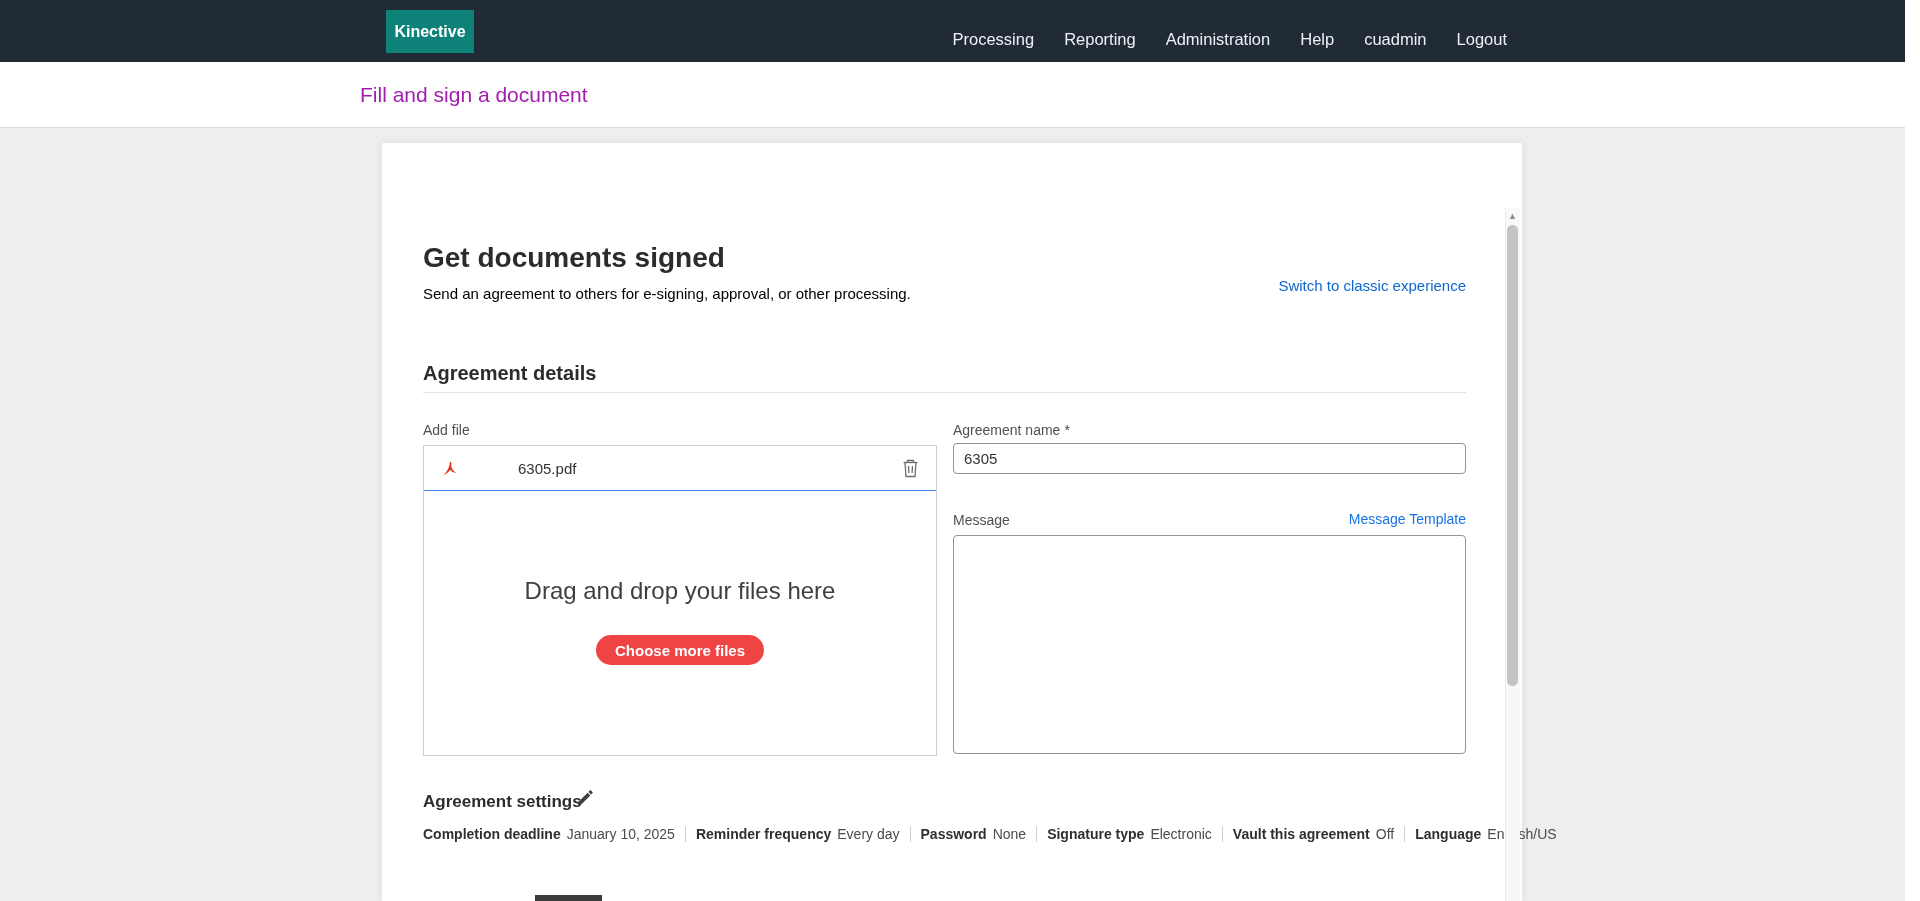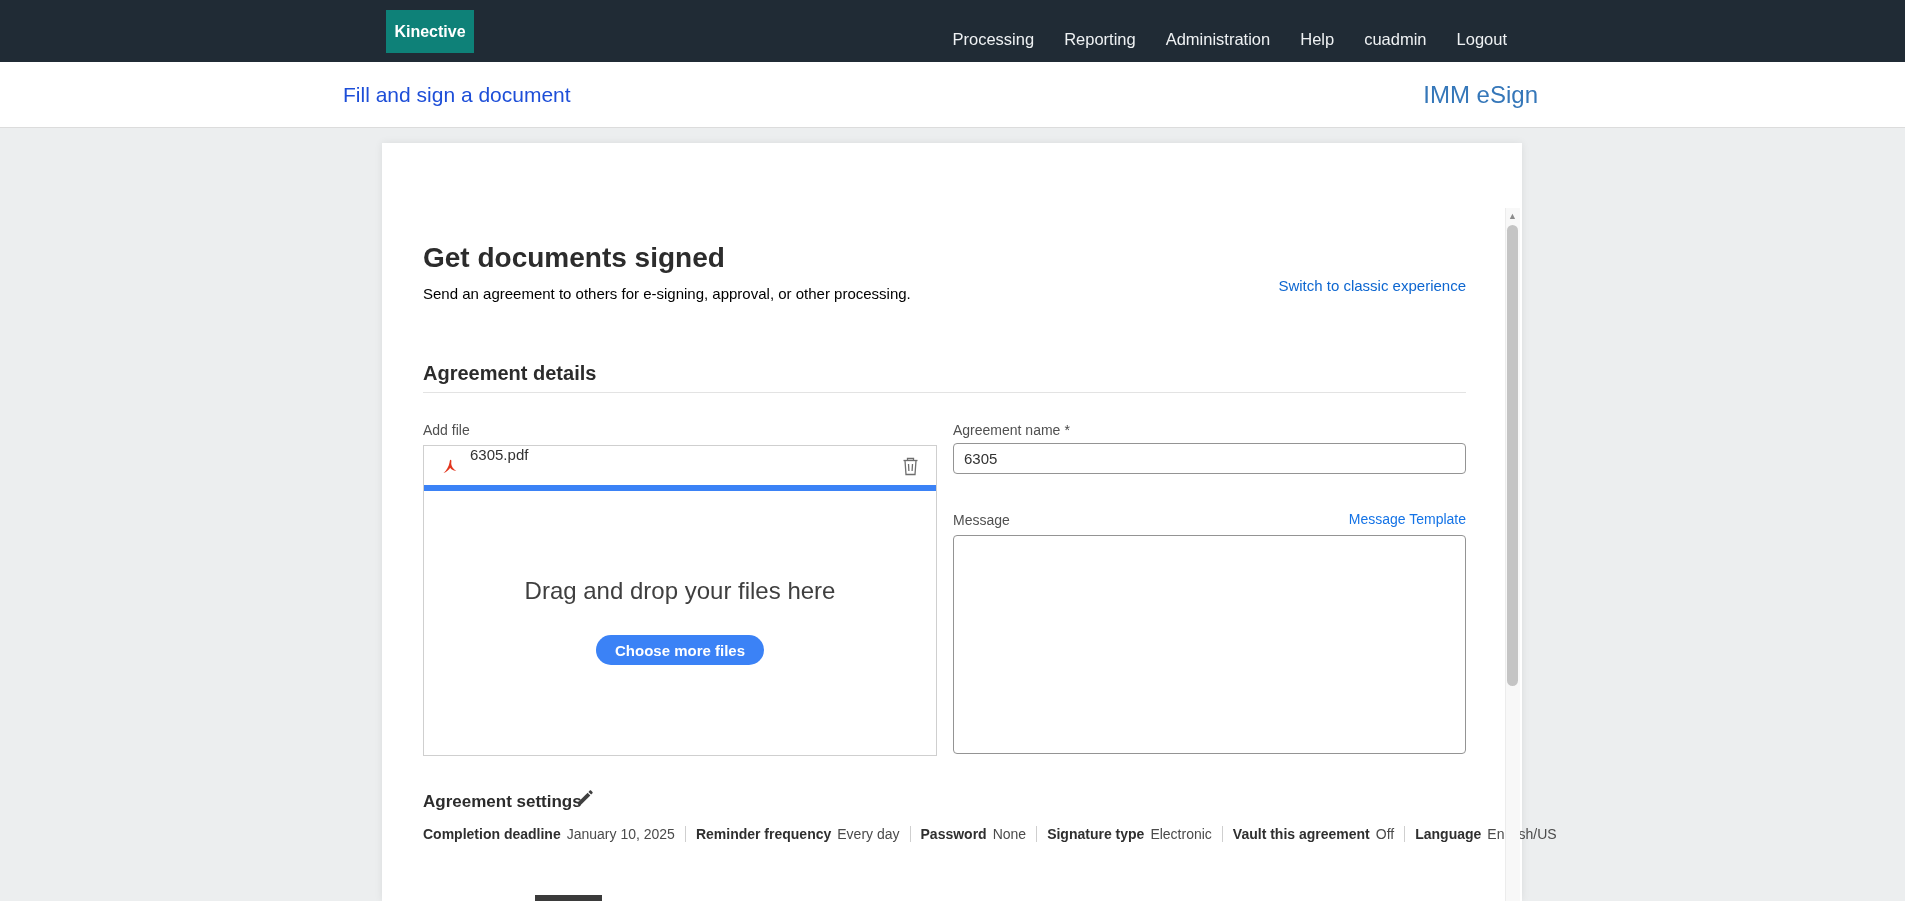--- a/index.html
+++ b/index.html
@@ -12,46 +12,46 @@
 
   
   .topbar{position:absolute;left:0;top:0;width:100%;height:62px;background:#202b35;}
   .brand{position:absolute;left:386px;top:10px;width:88px;height:43px;background:#0e8178;
     color:#fff;font-size:16px;font-weight:bold;display:flex;align-items:center;justify-content:center;cursor:pointer;}
   .nav{position:absolute;right:398px;top:0;height:78px;display:flex;align-items:center;gap:30px;}
   .nav a{color:#eef1f3;font-size:16.5px;text-decoration:none;cursor:pointer;}
 
   
   .subbar{position:absolute;left:0;top:62px;width:100%;height:65px;background:#ffffff;box-shadow:0 1px 0 #dcdcdc;}
-  .subbar-title{position:absolute;left:343px;top:0;height:66px;display:flex;align-items:center;color:#1d4ed8;font-size:21px;}
+  .subbar-title{position:absolute;left:360px;top:0;height:66px;display:flex;align-items:center;color:#a21caf;font-size:21px;}
   .product{position:absolute;right:367px;top:0;height:65px;display:flex;align-items:center;color:#3577b9;font-size:24px;}
 
   
   .panel{position:absolute;left:382px;top:143px;width:1140px;height:758px;background:#ffffff;box-shadow:0 0 8px rgba(0,0,0,.08);}
 
   .h1{position:absolute;left:41px;top:99px;font-size:28px;font-weight:bold;color:#2c2c2c;}
   .switch-link{position:absolute;right:56px;top:98px;font-size:15px;color:#0d66d0;cursor:pointer;text-decoration:none;margin-top:36px;}
   .desc{position:absolute;left:41px;top:142px;font-size:15px;color:#000000;}
 
   .section-title{position:absolute;left:41px;top:219px;font-size:20px;font-weight:bold;color:#2c2c2c;}
   .rule{position:absolute;left:41px;top:249px;width:1043px;height:1px;background:#e3e3e3;}
 
   .field-label{position:absolute;font-size:14px;color:#505050;}
   .lbl-addfile{left:41px;top:279px;}
   .lbl-name{left:571px;top:279px;}
   .lbl-message{left:571px;top:369px;}
   .required{color:#464646;margin-left:4px;}
 
   .dropzone{position:absolute;left:41px;top:302px;width:514px;height:311px;border:1px solid #cfcfcf;background:#fff;box-sizing:border-box;}
-  .file-row{height:45px;border-bottom:6px solid #3b82f6;display:flex;padding:0 16px;box-sizing:border-box;}
+  .file-row{height:45px;border-bottom:1px solid #3b82f6;display:flex;align-items:center;padding:0 16px;box-sizing:border-box;gap:48px;}
   .file-name{margin-left:10px;font-size:15px;color:#323232;}
   .trash{margin-left:auto;cursor:pointer;display:flex;align-items:center;}
   .drop-text{position:absolute;left:0;right:0;top:131px;text-align:center;font-size:24px;color:#3f3f3f;}
   .choose-btn{position:absolute;left:50%;transform:translateX(-50%);top:189px;height:30px;
-    background:#3b82f6;color:#fff;border:none;border-radius:16px;font-size:15px;font-weight:bold;
+    background:#ef4444;color:#fff;border:none;border-radius:16px;font-size:15px;font-weight:bold;
     padding:0 19px;cursor:pointer;font-family:inherit;white-space:nowrap;}
 
   .text-input{position:absolute;left:571px;top:300px;width:513px;height:31px;box-sizing:border-box;
     border:1px solid #949494;border-radius:4px;font-size:15px;color:#323232;padding:0 10px;font-family:inherit;outline:none;}
   .msg-template{position:absolute;right:56px;top:368px;font-size:14px;color:#1473e6;cursor:pointer;text-decoration:none;}
   .textarea{position:absolute;left:571px;top:392px;width:513px;height:219px;box-sizing:border-box;
     border:1px solid #949494;border-radius:4px;resize:none;font-family:inherit;font-size:15px;padding:8px 10px;outline:none;}
 
   .settings-title{position:absolute;left:41px;top:649px;font-size:17px;font-weight:bold;color:#2c2c2c;}
   .pencil{position:absolute;left:194px;top:646px;cursor:pointer;}
@@ -79,21 +79,20 @@
       <a>Reporting</a>
       <a>Administration</a>
       <a>Help</a>
       <a>cuadmin</a>
       <a>Logout</a>
     </nav>
   </div>
 
   <div class="subbar">
     <div class="subbar-title">Fill and sign a document</div>
-    <div class="product">IMM eSign</div>
   </div>
 
   <div class="panel">
 
     <div class="h1">Get documents signed</div>
     <a class="switch-link">Switch to classic experience</a>
     <div class="desc">Send an agreement to others for e-signing, approval, or other processing.</div>
 
     <div class="section-title">Agreement details</div>
     <div class="rule"></div>

